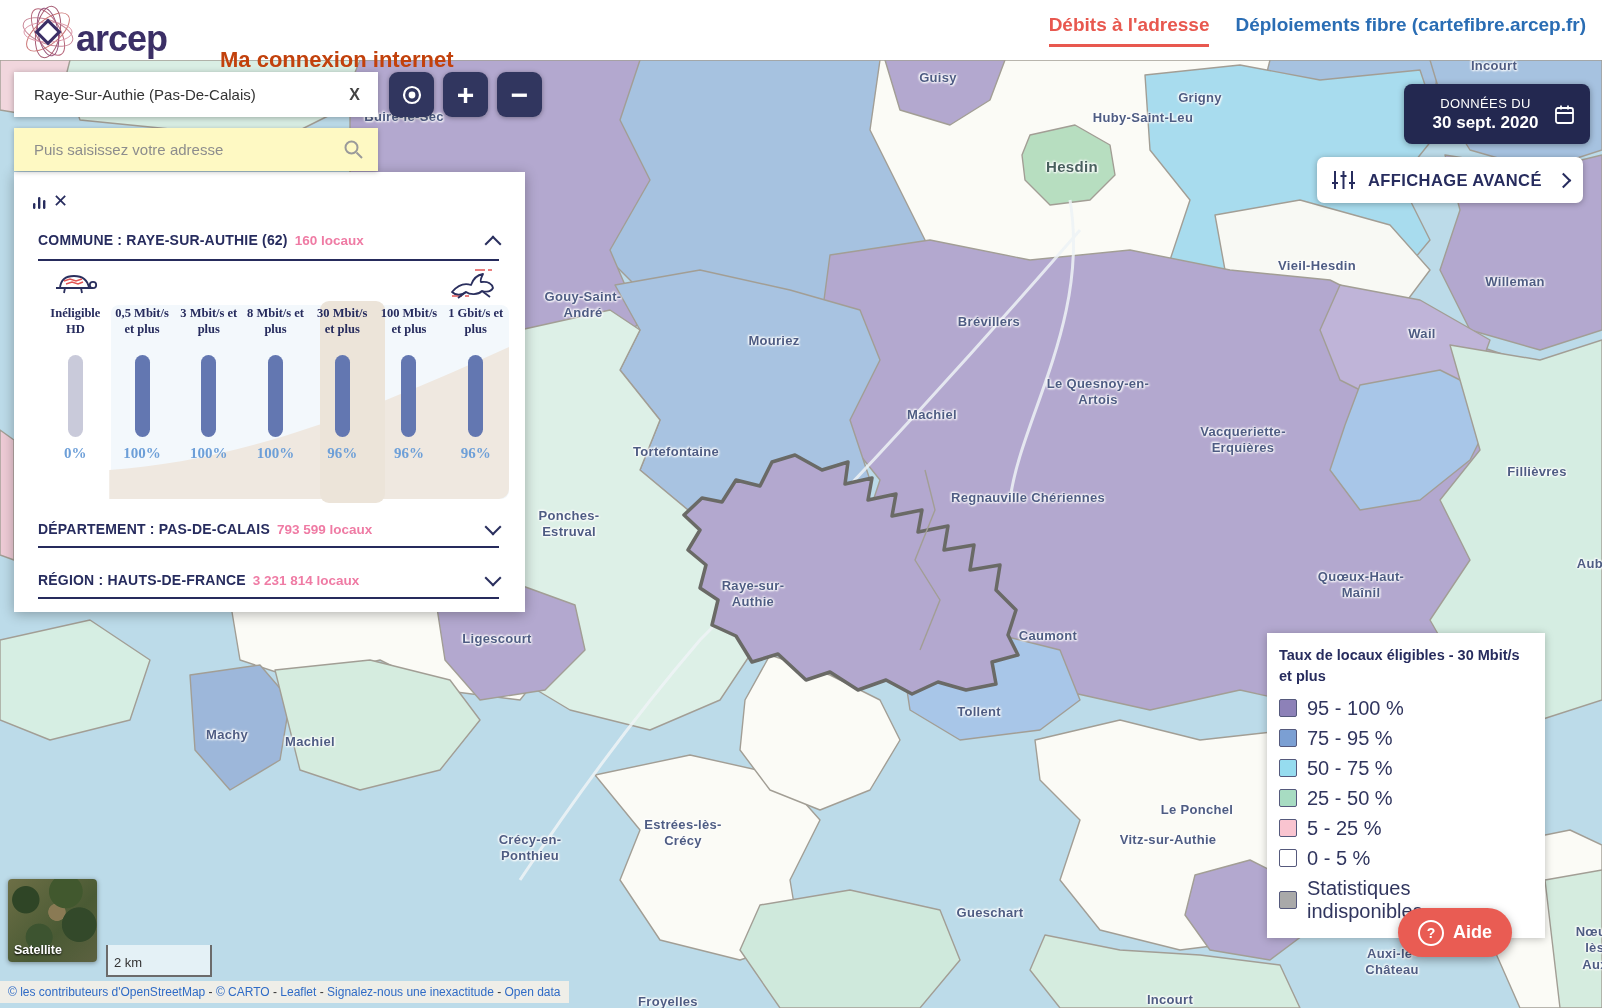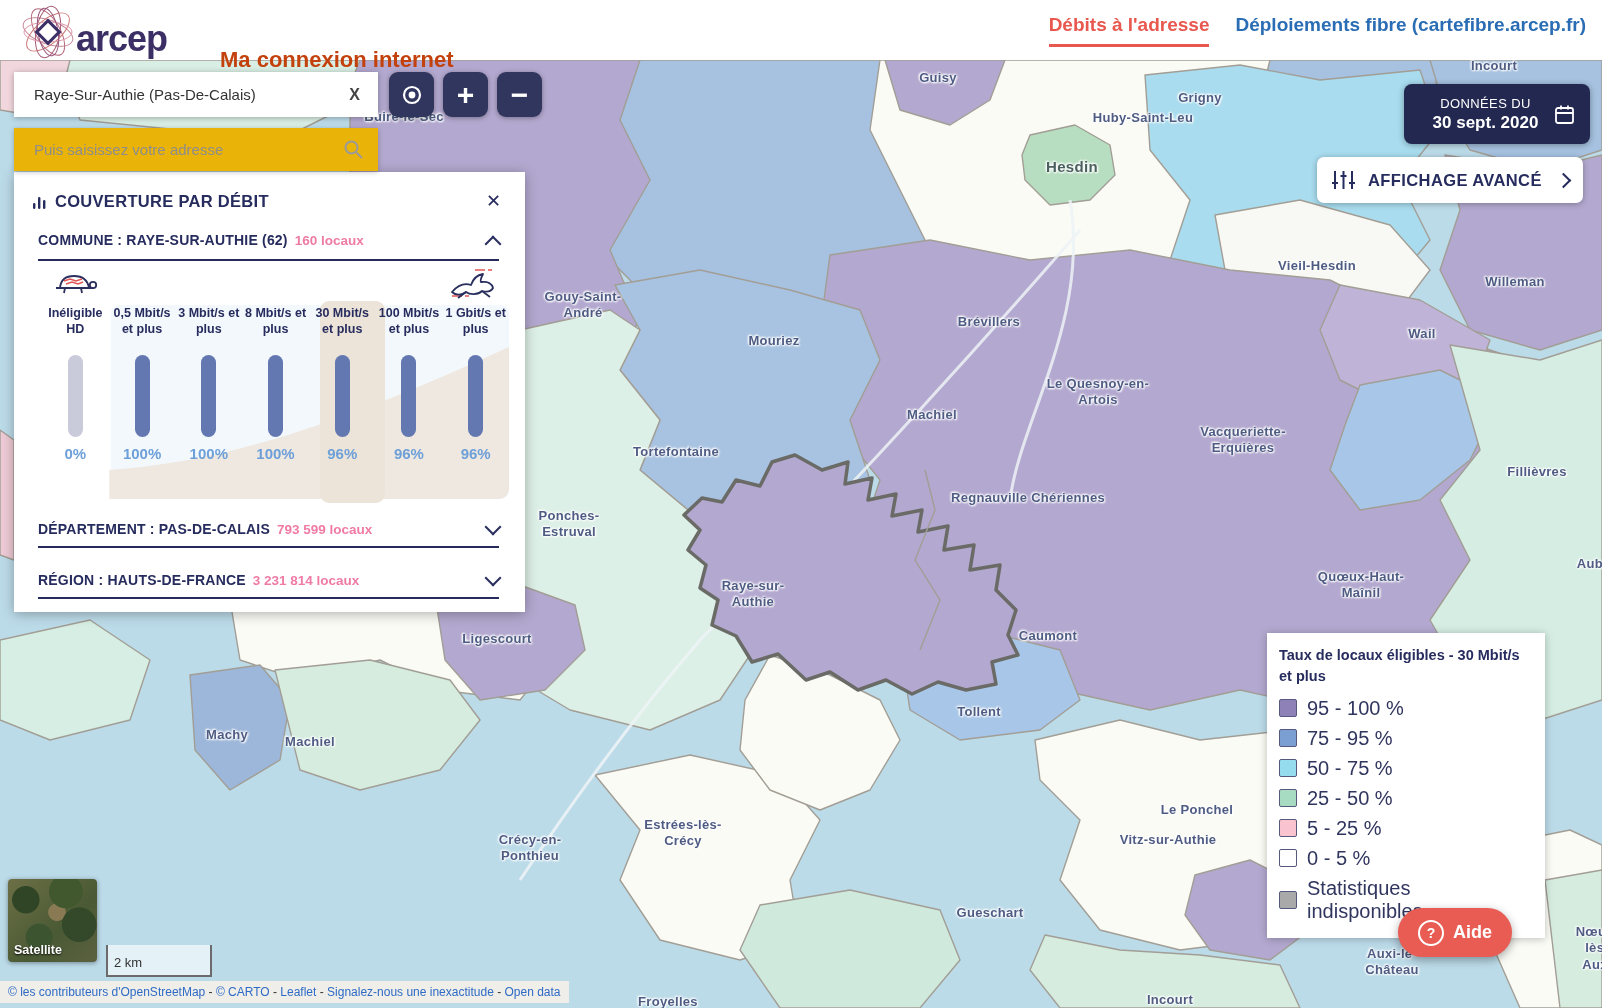--- a/index.html
+++ b/index.html
@@ -19,21 +19,21 @@
   .app-title{position:absolute;left:220px;top:15px;font-size:22px;font-weight:700;color:#c2410c;margin-top:32px;}
   .topnav{position:absolute;right:16px;top:14px;display:flex;gap:26px;z-index:31;}
   .navlink{font-size:19px;font-weight:700;color:#2a6db4;text-decoration:none;padding-bottom:8px;cursor:pointer;}
   .navlink.active{color:#e8584f;border-bottom:3px solid #e8584f;}
   
   .search1{position:absolute;left:14px;top:72px;width:364px;height:45px;background:#fff;z-index:20;
     box-shadow:0 1px 6px rgba(0,0,0,.3);display:flex;align-items:center;}
   .search1 input{flex:1;border:0;outline:0;font-size:15px;color:#333;padding:0 10px 0 20px;
     font-family:inherit;background:transparent;}
   .clear-x{font-size:16px;font-weight:700;color:#444;padding:0 18px;cursor:pointer;}
-  .search2{position:absolute;left:14px;top:128px;width:364px;height:43px;background:#eab308;z-index:20;
+  .search2{position:absolute;left:14px;top:128px;width:364px;height:43px;background:#fef9c3;z-index:20;
     box-shadow:0 1px 5px rgba(0,0,0,.25);display:flex;align-items:center;}
   .search2 input{flex:1;border:0;outline:0;font-size:15px;color:#555;padding:0 10px 0 20px;
     font-family:inherit;background:transparent;}
   .search2 input::placeholder{color:#8d8d8d;}
   .mag{padding:0 14px;display:flex;cursor:pointer;}
   .sqbtn{position:absolute;top:72px;width:45px;height:45px;background:#31365f;border:0;border-radius:9px;
     color:#fff;display:flex;align-items:center;justify-content:center;cursor:pointer;z-index:20;
     box-shadow:0 1px 5px rgba(0,0,0,.35);font-size:30px;font-weight:700;line-height:1;}
   .btn-locate{left:389px;} .btn-zin{left:443px;} .btn-zout{left:497px;}
   
@@ -42,21 +42,21 @@
   .panel-head{display:flex;align-items:center;padding:16px 18px 10px 18px;}
   .panel-title{font-size:16.5px;font-weight:700;letter-spacing:.3px;margin-left:8px;flex:1;}
   .panel-close{font-size:18px;font-weight:700;cursor:pointer;padding:2px 6px;}
   .sec-row{display:flex;align-items:baseline;margin:0 26px 0 24px;padding:8px 0 9px 0;
     border-bottom:2px solid #262b5c;cursor:pointer;}
   .sec-name{font-size:14px;font-weight:700;letter-spacing:.2px;}
   .sec-locaux{font-size:13.5px;font-weight:700;color:#ef7ba4;margin-left:7px;flex:1;}
   .chev{width:10px;height:10px;border-right:2.5px solid #2a2f5e;border-bottom:2.5px solid #2a2f5e;
     display:inline-block;flex:none;align-self:center;}
   .chev.up{transform:rotate(-135deg);margin-top:6px;} .chev.down{transform:rotate(45deg);margin-bottom:4px;}
-  .chart-wrap{position:relative;height:238px;margin:4px 16px 10px 28px;}
+  .chart-wrap{position:relative;height:238px;margin:4px 16px 10px 28px;font-family:Liberation Serif, serif;}
   .icons-row{display:flex;justify-content:space-between;align-items:center;height:36px;padding:0 10px;}
   .chart-bg{position:absolute;left:69px;right:0;top:40px;bottom:4px;background:#f3f8fc;border-radius:8px;}
   .curve-wrap{position:absolute;left:0;right:0;top:40px;bottom:4px;border-radius:10px;overflow:hidden;}
   .curve-wrap svg{width:100%;height:100%;display:block;}
   .sel-hl{position:absolute;top:36px;bottom:0;width:65px;background:#ece4d9;border-radius:9px;}
   .cols{position:absolute;left:0;right:0;top:40px;display:flex;padding:0;}
   .col{width:69px;display:flex;flex-direction:column;align-items:center;cursor:pointer;}
   .col-label{height:42px;font-size:12.5px;font-weight:600;color:#272c5e;text-align:center;
     white-space:pre-line;line-height:1.3;}
   .pill{width:15px;height:82px;border-radius:8px;margin-top:8px;}
@@ -249,21 +249,20 @@
   <button class="sqbtn btn-zin">+</button>
   <button class="sqbtn btn-zout">−</button>
 
   <div class="panel">
     <div class="panel-head">
       <svg width="15" height="17" viewBox="0 0 15 17">
         <rect x="1" y="10" width="2.4" height="6" rx="1.2" fill="#272c5e"></rect>
         <rect x="6" y="4" width="2.4" height="12" rx="1.2" fill="#272c5e"></rect>
         <rect x="11" y="7" width="2.4" height="9" rx="1.2" fill="#272c5e"></rect>
       </svg>
-      <span class="panel-title">COUVERTURE PAR DÉBIT</span>
       <span class="panel-close">✕</span>
     </div>
 
     <div class="sec-row">
       <span class="sec-name">COMMUNE : RAYE-SUR-AUTHIE (62)</span>
       <span class="sec-locaux">160 locaux</span>
       <span class="chev up"></span>
     </div>
 
     <div class="chart-wrap">

